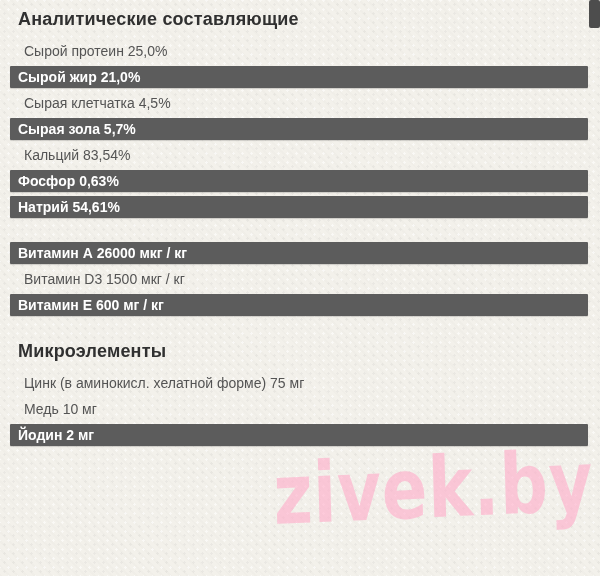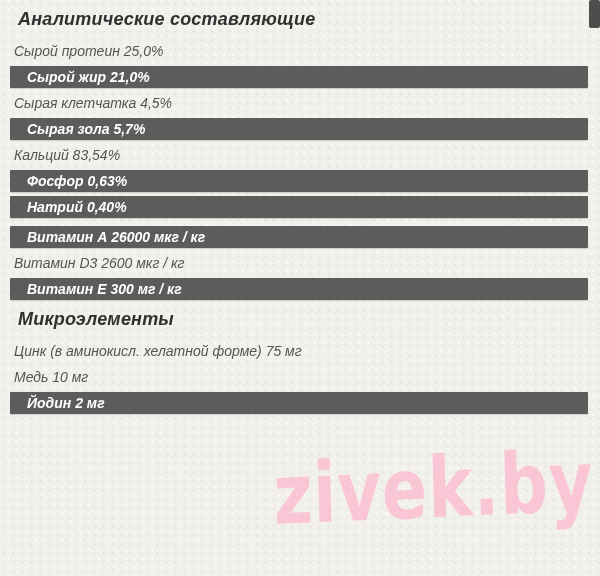--- a/index.html
+++ b/index.html
@@ -14,48 +14,48 @@
     background-image:
       radial-gradient(rgba(0,0,0,0.035) 1px, transparent 1.4px),
       radial-gradient(rgba(255,255,255,0.55) 1px, transparent 1.4px),
       repeating-linear-gradient(45deg, rgba(0,0,0,0.012) 0 2px, transparent 2px 6px);
     background-size: 9px 9px, 9px 9px, auto;
     background-position: 0 0, 4px 5px, 0 0;
   }
 
   main { padding-top: 8px; position: relative; z-index: 1; }
 
-  section { margin-bottom: 8px; font-style: italic; }
+  section { margin-bottom: 24px; }
 
   h2 {
     font-size: 18px;
     line-height: 22px;
     font-weight: 700;
     color: #303030;
     margin: 0 0 10px 18px;
     letter-spacing: 0.2px;
   }
   section + section h2 { margin-top: 0; }
 
   .row {
     height: 22px;
     line-height: 22px;
     margin: 0 12px 4px 0;
-    padding-left: 14px;
+    padding-left: 24px;
     font-size: 14px;
     color: #545454;
     white-space: nowrap;
     overflow: hidden;
   }
   .row.dark {
     background: #5c5c5c;
     color: #ffffff;
     font-weight: 700;
     margin-left: 10px;
-    padding-left: 17px;
+    padding-left: 8px;
     border-radius: 1px;
     box-shadow: 0 1px 1px rgba(0,0,0,0.15);
   }
 
   .scrollbar-track {
     position: absolute;
     top: 0; right: 0;
     width: 11px;
     height: 576px;
     z-index: 3;
@@ -91,26 +91,26 @@
 
 <main id="sections">
     <section>
       <h2>Аналитические составляющие</h2>
       <div class="row">Сырой протеин 25,0%</div>
       <div class="row dark">Сырой жир 21,0%</div>
       <div class="row">Сырая клетчатка 4,5%</div>
       <div class="row dark">Сырая зола 5,7%</div>
       <div class="row">Кальций 83,54%</div>
       <div class="row dark">Фосфор 0,63%</div>
-      <div class="row dark">Натрий 0,40%</div>
+      <div class="row dark">Натрий 54,61%</div>
     </section>
     <section>
       <div class="row dark">Витамин А 26000 мкг / кг</div>
-      <div class="row">Витамин D3 2600 мкг / кг</div>
-      <div class="row dark">Витамин Е 300 мг / кг</div>
+      <div class="row">Витамин D3 1500 мкг / кг</div>
+      <div class="row dark">Витамин Е 600 мг / кг</div>
     </section>
     <section>
       <h2>Микроэлементы</h2>
       <div class="row">Цинк (в аминокисл. хелатной форме) 75 мг</div>
       <div class="row">Медь 10 мг</div>
       <div class="row dark">Йодин 2 мг</div>
     </section>
   </main>
 
 <div class="watermark">zivek.by</div>

